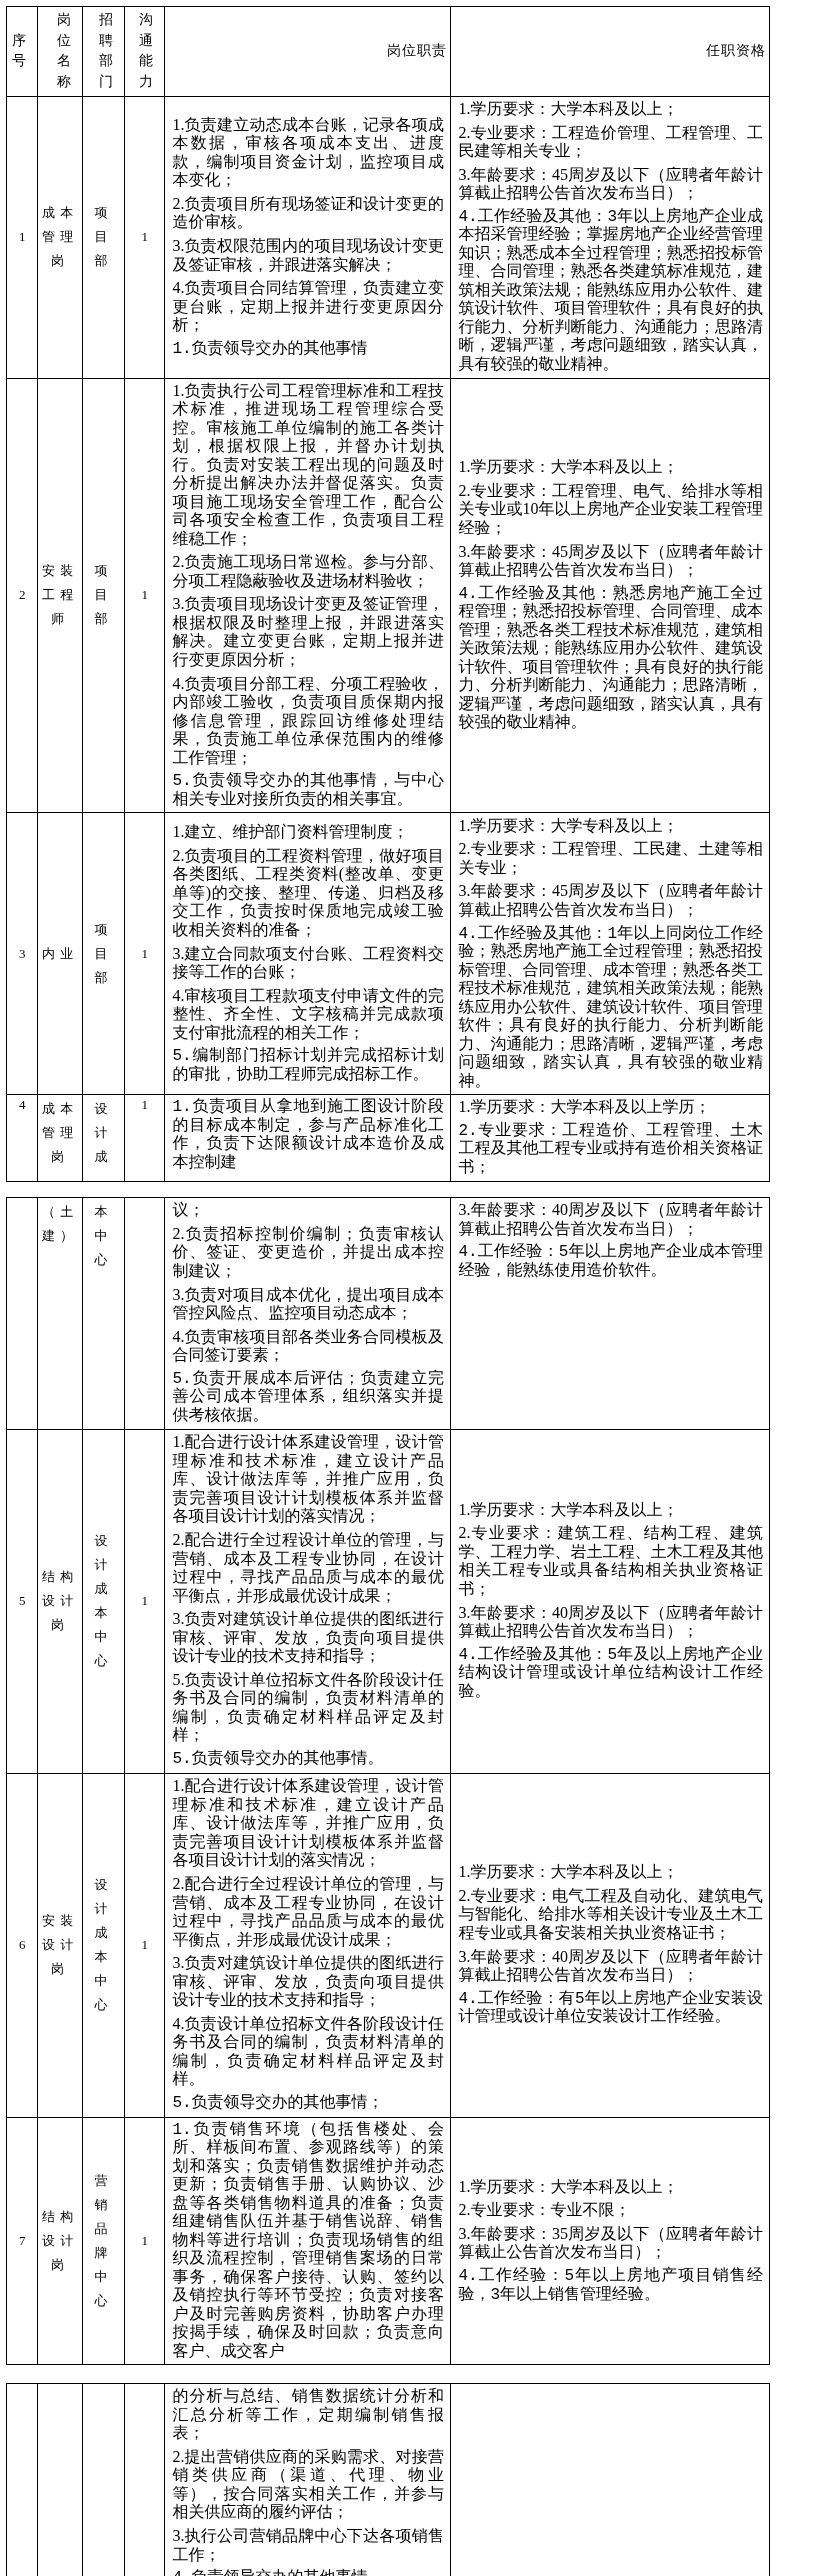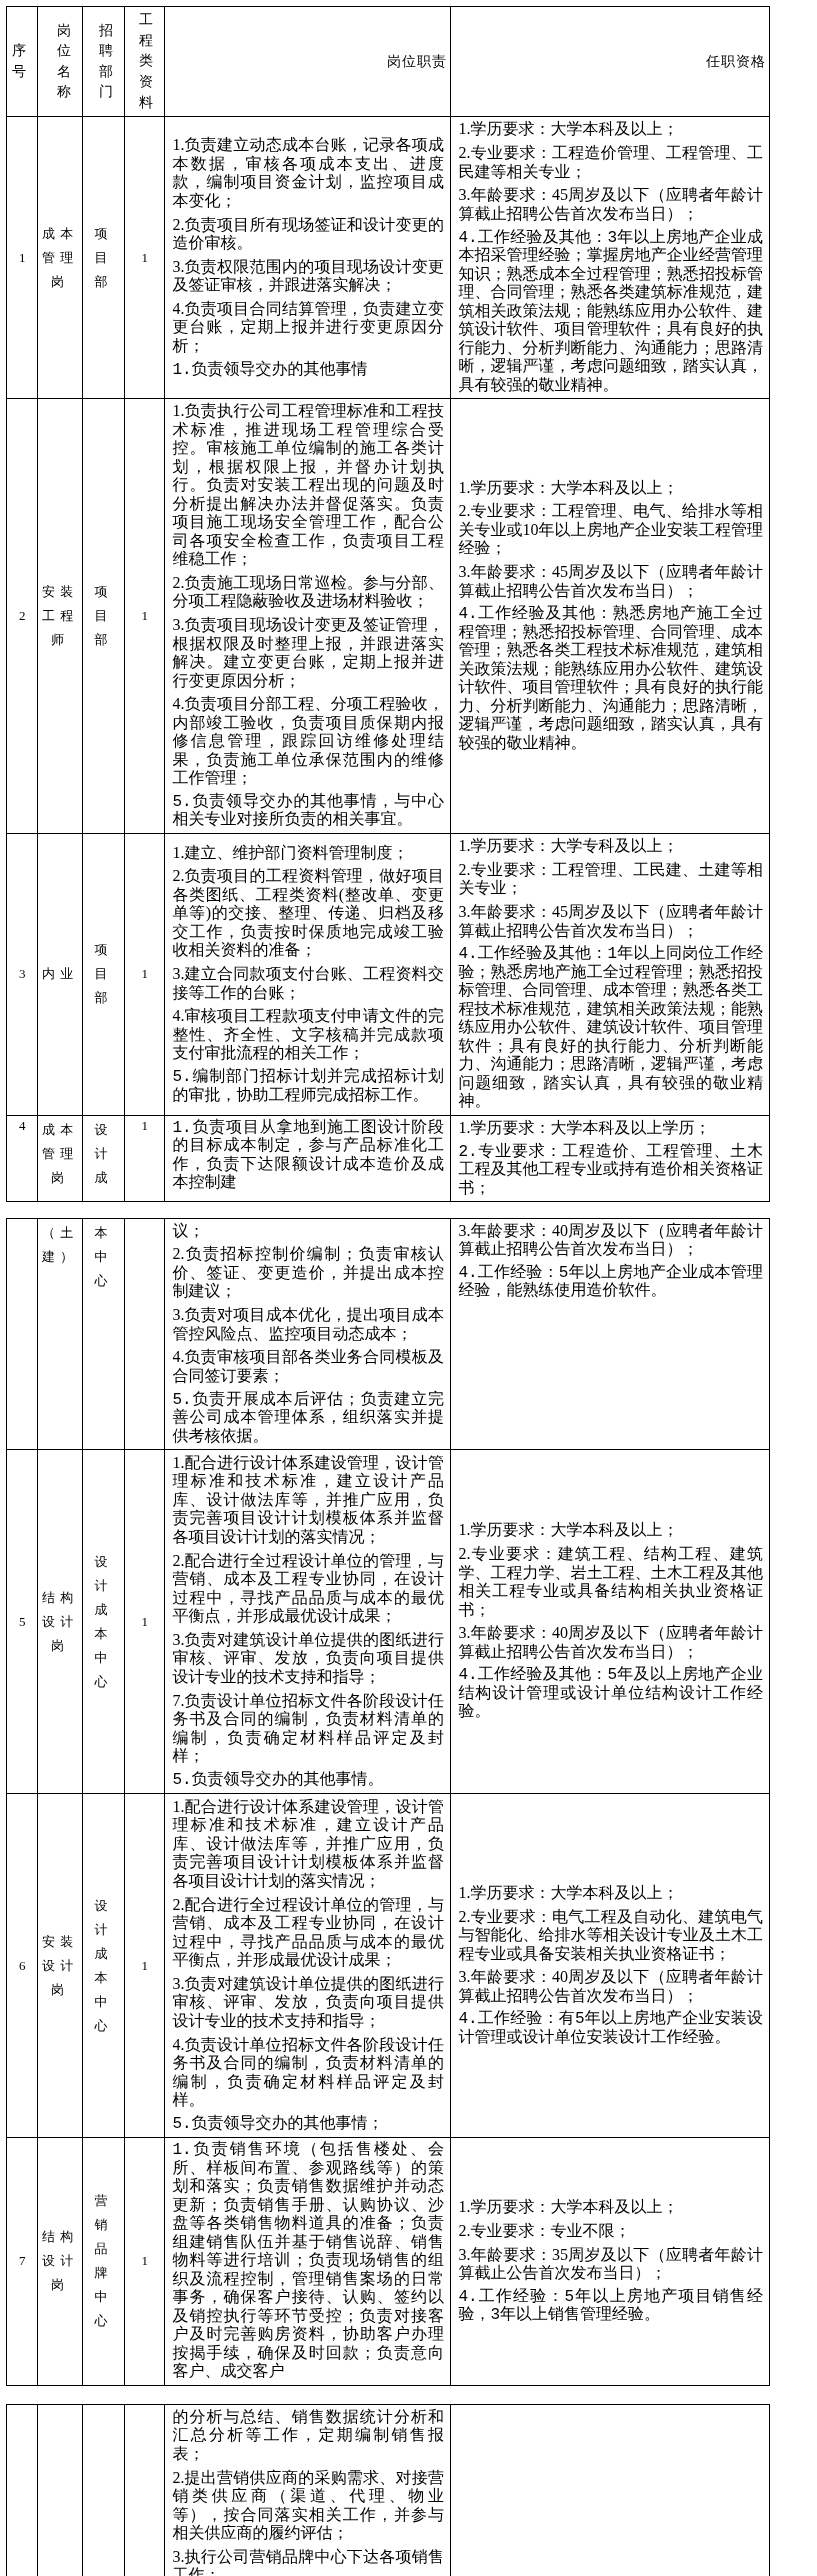--- a/index.html
+++ b/index.html
@@ -57,21 +57,21 @@
         <col style="width:42px">
       <col style="width:40px">
         <col style="width:286px">
         <col style="width:319px">
     </colgroup>
     <thead>
       <tr class="hrow">
         <th class="th-narrow">序号</th>
         <th class="th-narrow">岗位名称</th>
         <th class="th-narrow">招聘部门</th>
-        <th class="th-narrow">工程类资料</th>
+        <th class="th-narrow">沟通能力</th>
         <th class="th-wide">岗位职责</th>
         <th class="th-wide">任职资格</th>
       </tr>
     </thead>
     <tbody>
         <tr class="row-0">
     <td class="c-no">1</td>
     <td class="c-name">成本管理岗</td>
     <td class="c-dept">项目部</td>
     <td class="c-count">1</td>
@@ -174,21 +174,21 @@
   </tr>
         <tr class="row-5">
     <td class="c-no">5</td>
     <td class="c-name">结构设计岗</td>
     <td class="c-dept">设计成本中心</td>
     <td class="c-count">1</td>
     <td class="c-duties">
             <p class="para">1.配合进行设计体系建设管理，设计管理标准和技术标准，建立设计产品库、设计做法库等，并推广应用，负责完善项目设计计划模板体系并监督各项目设计计划的落实情况；</p>
             <p class="para">2.配合进行全过程设计单位的管理，与营销、成本及工程专业协同，在设计过程中，寻找产品品质与成本的最优平衡点，并形成最优设计成果；</p>
             <p class="para">3.负责对建筑设计单位提供的图纸进行审核、评审、发放，负责向项目提供设计专业的技术支持和指导；</p>
-            <p class="para">7.负责设计单位招标文件各阶段设计任务书及合同的编制，负责材料清单的编制，负责确定材料样品评定及封样；</p>
+            <p class="para">5.负责设计单位招标文件各阶段设计任务书及合同的编制，负责材料清单的编制，负责确定材料样品评定及封样；</p>
             <p class="para">5.负责领导交办的其他事情。</p>
           </td>
     <td class="c-quals">
             <p class="para">1.学历要求：大学本科及以上；</p>
             <p class="para">2.专业要求：建筑工程、结构工程、建筑学、工程力学、岩土工程、土木工程及其他相关工程专业或具备结构相关执业资格证书；</p>
             <p class="para">3.年龄要求：40周岁及以下（应聘者年龄计算截止招聘公告首次发布当日）；</p>
             <p class="para">4.工作经验及其他：5年及以上房地产企业结构设计管理或设计单位结构设计工作经验。</p>
           </td>
   </tr>
         <tr class="row-6">

